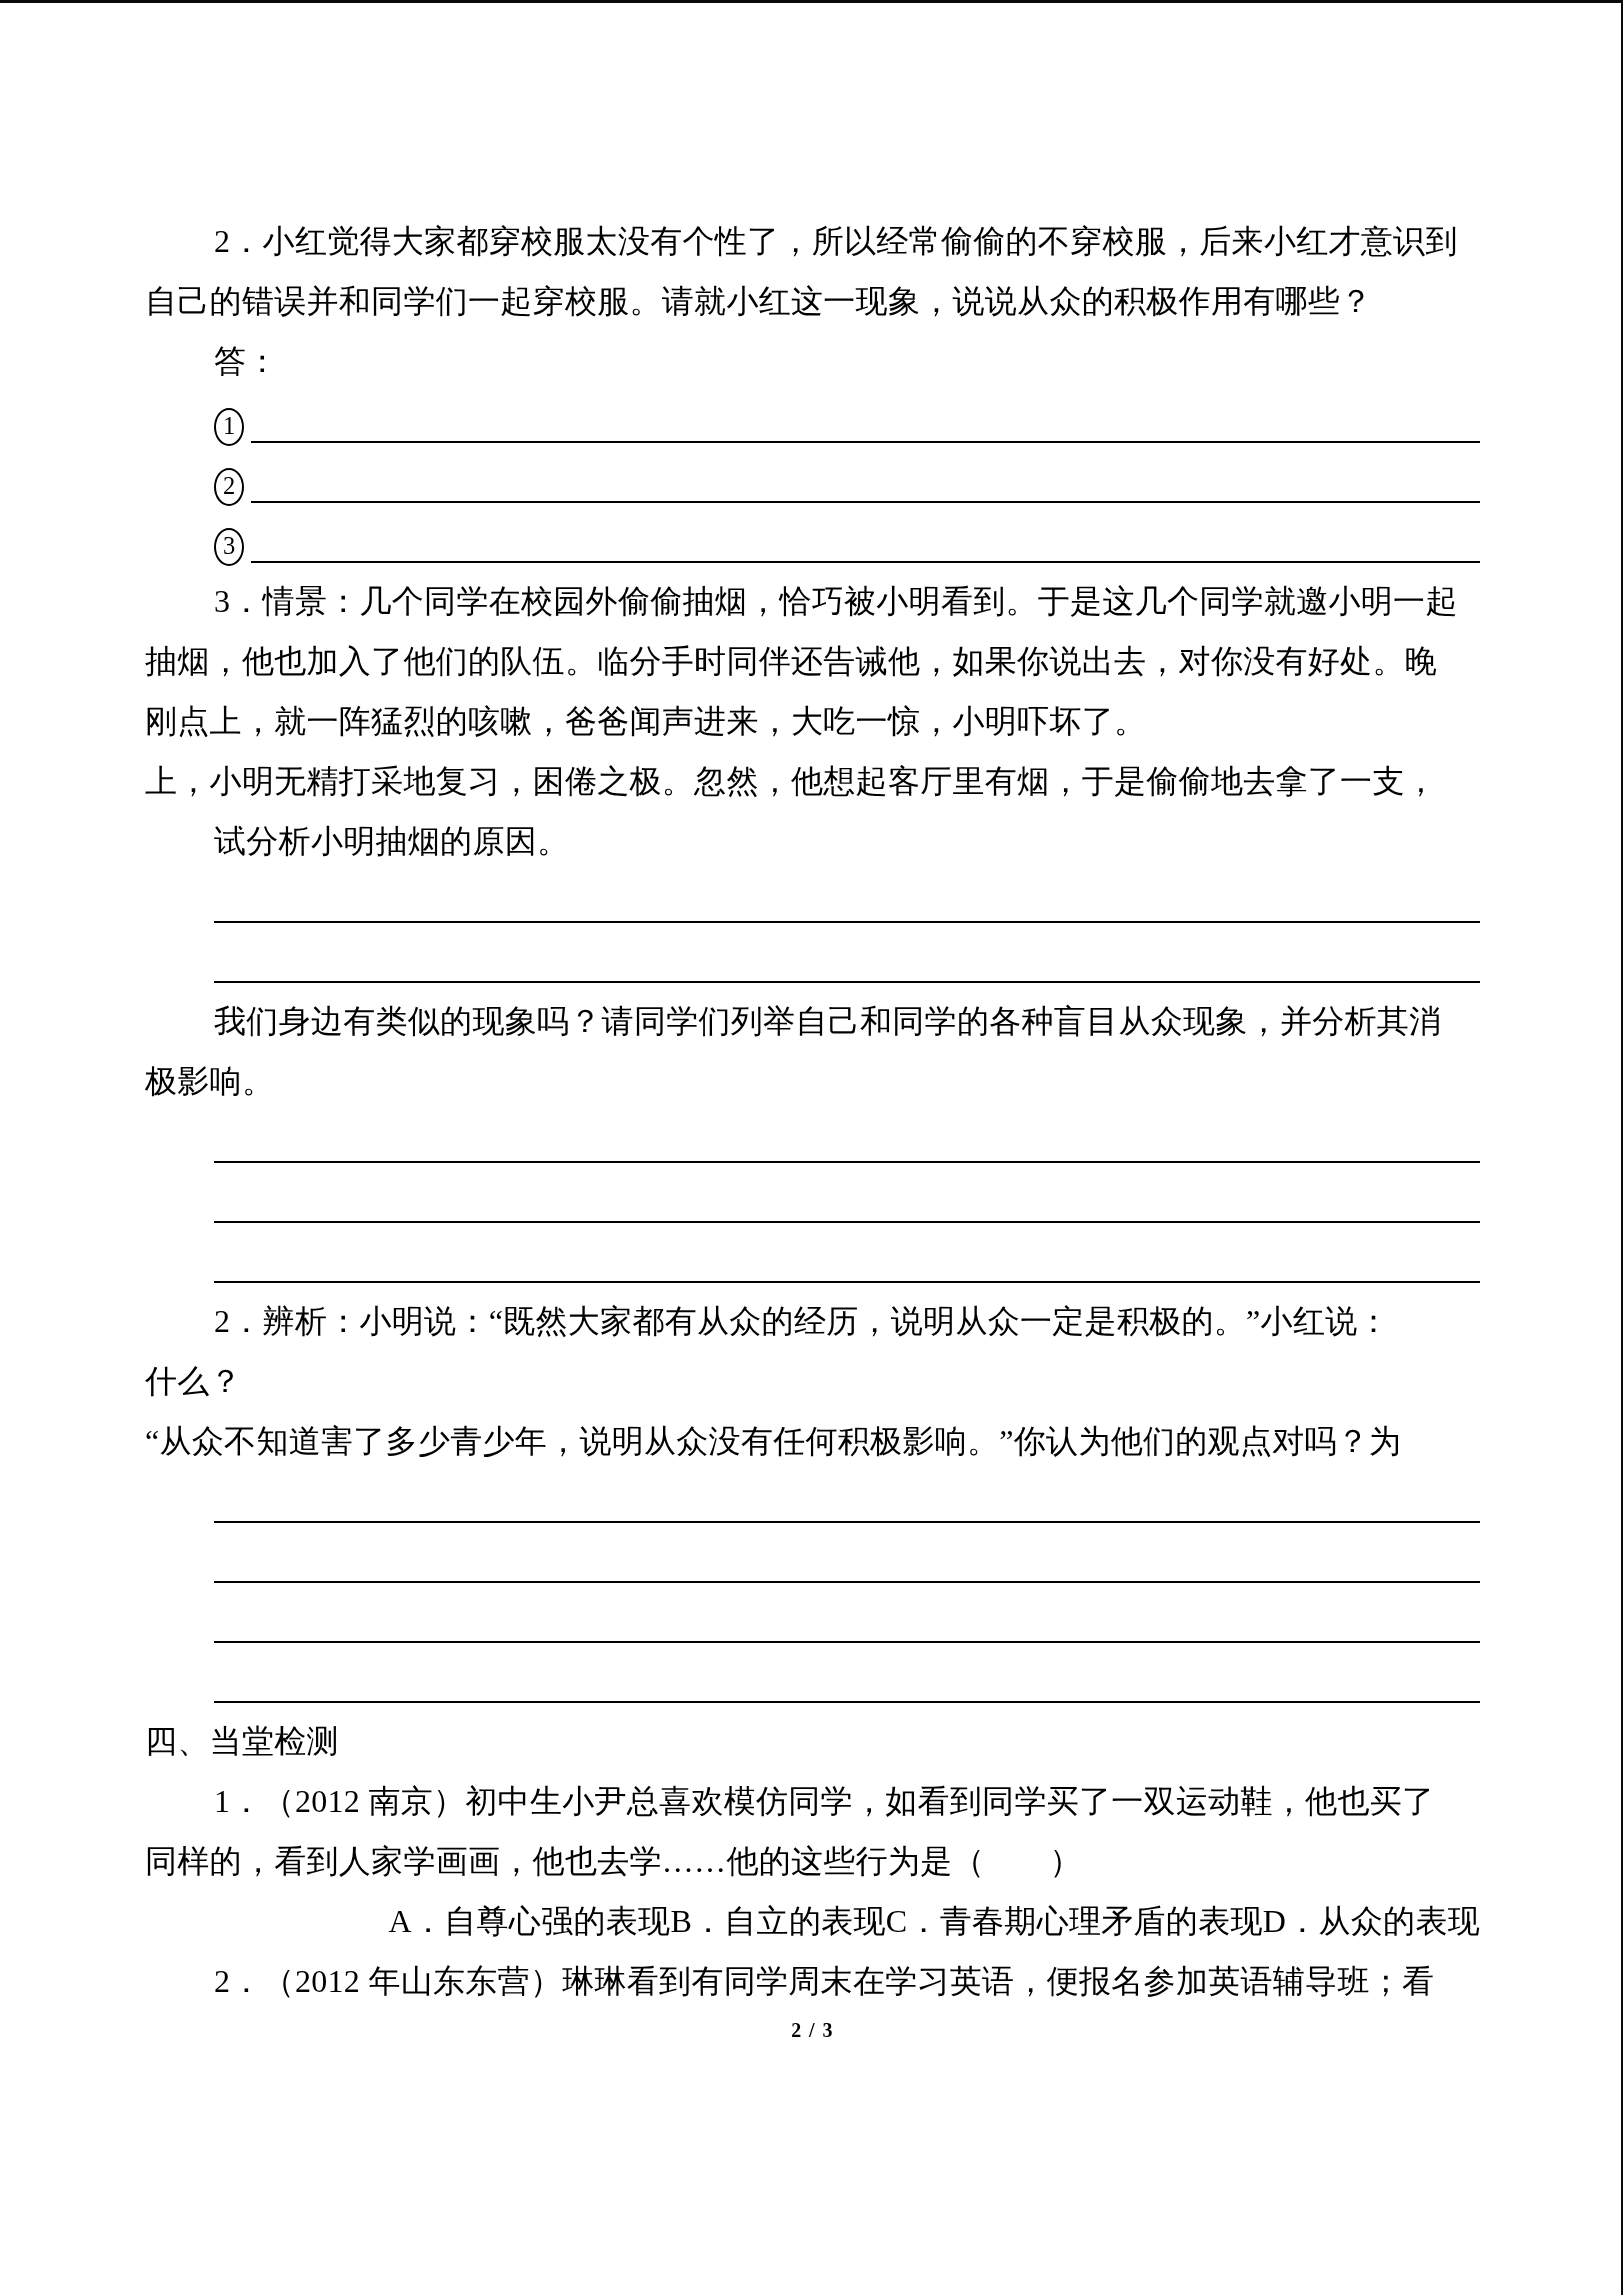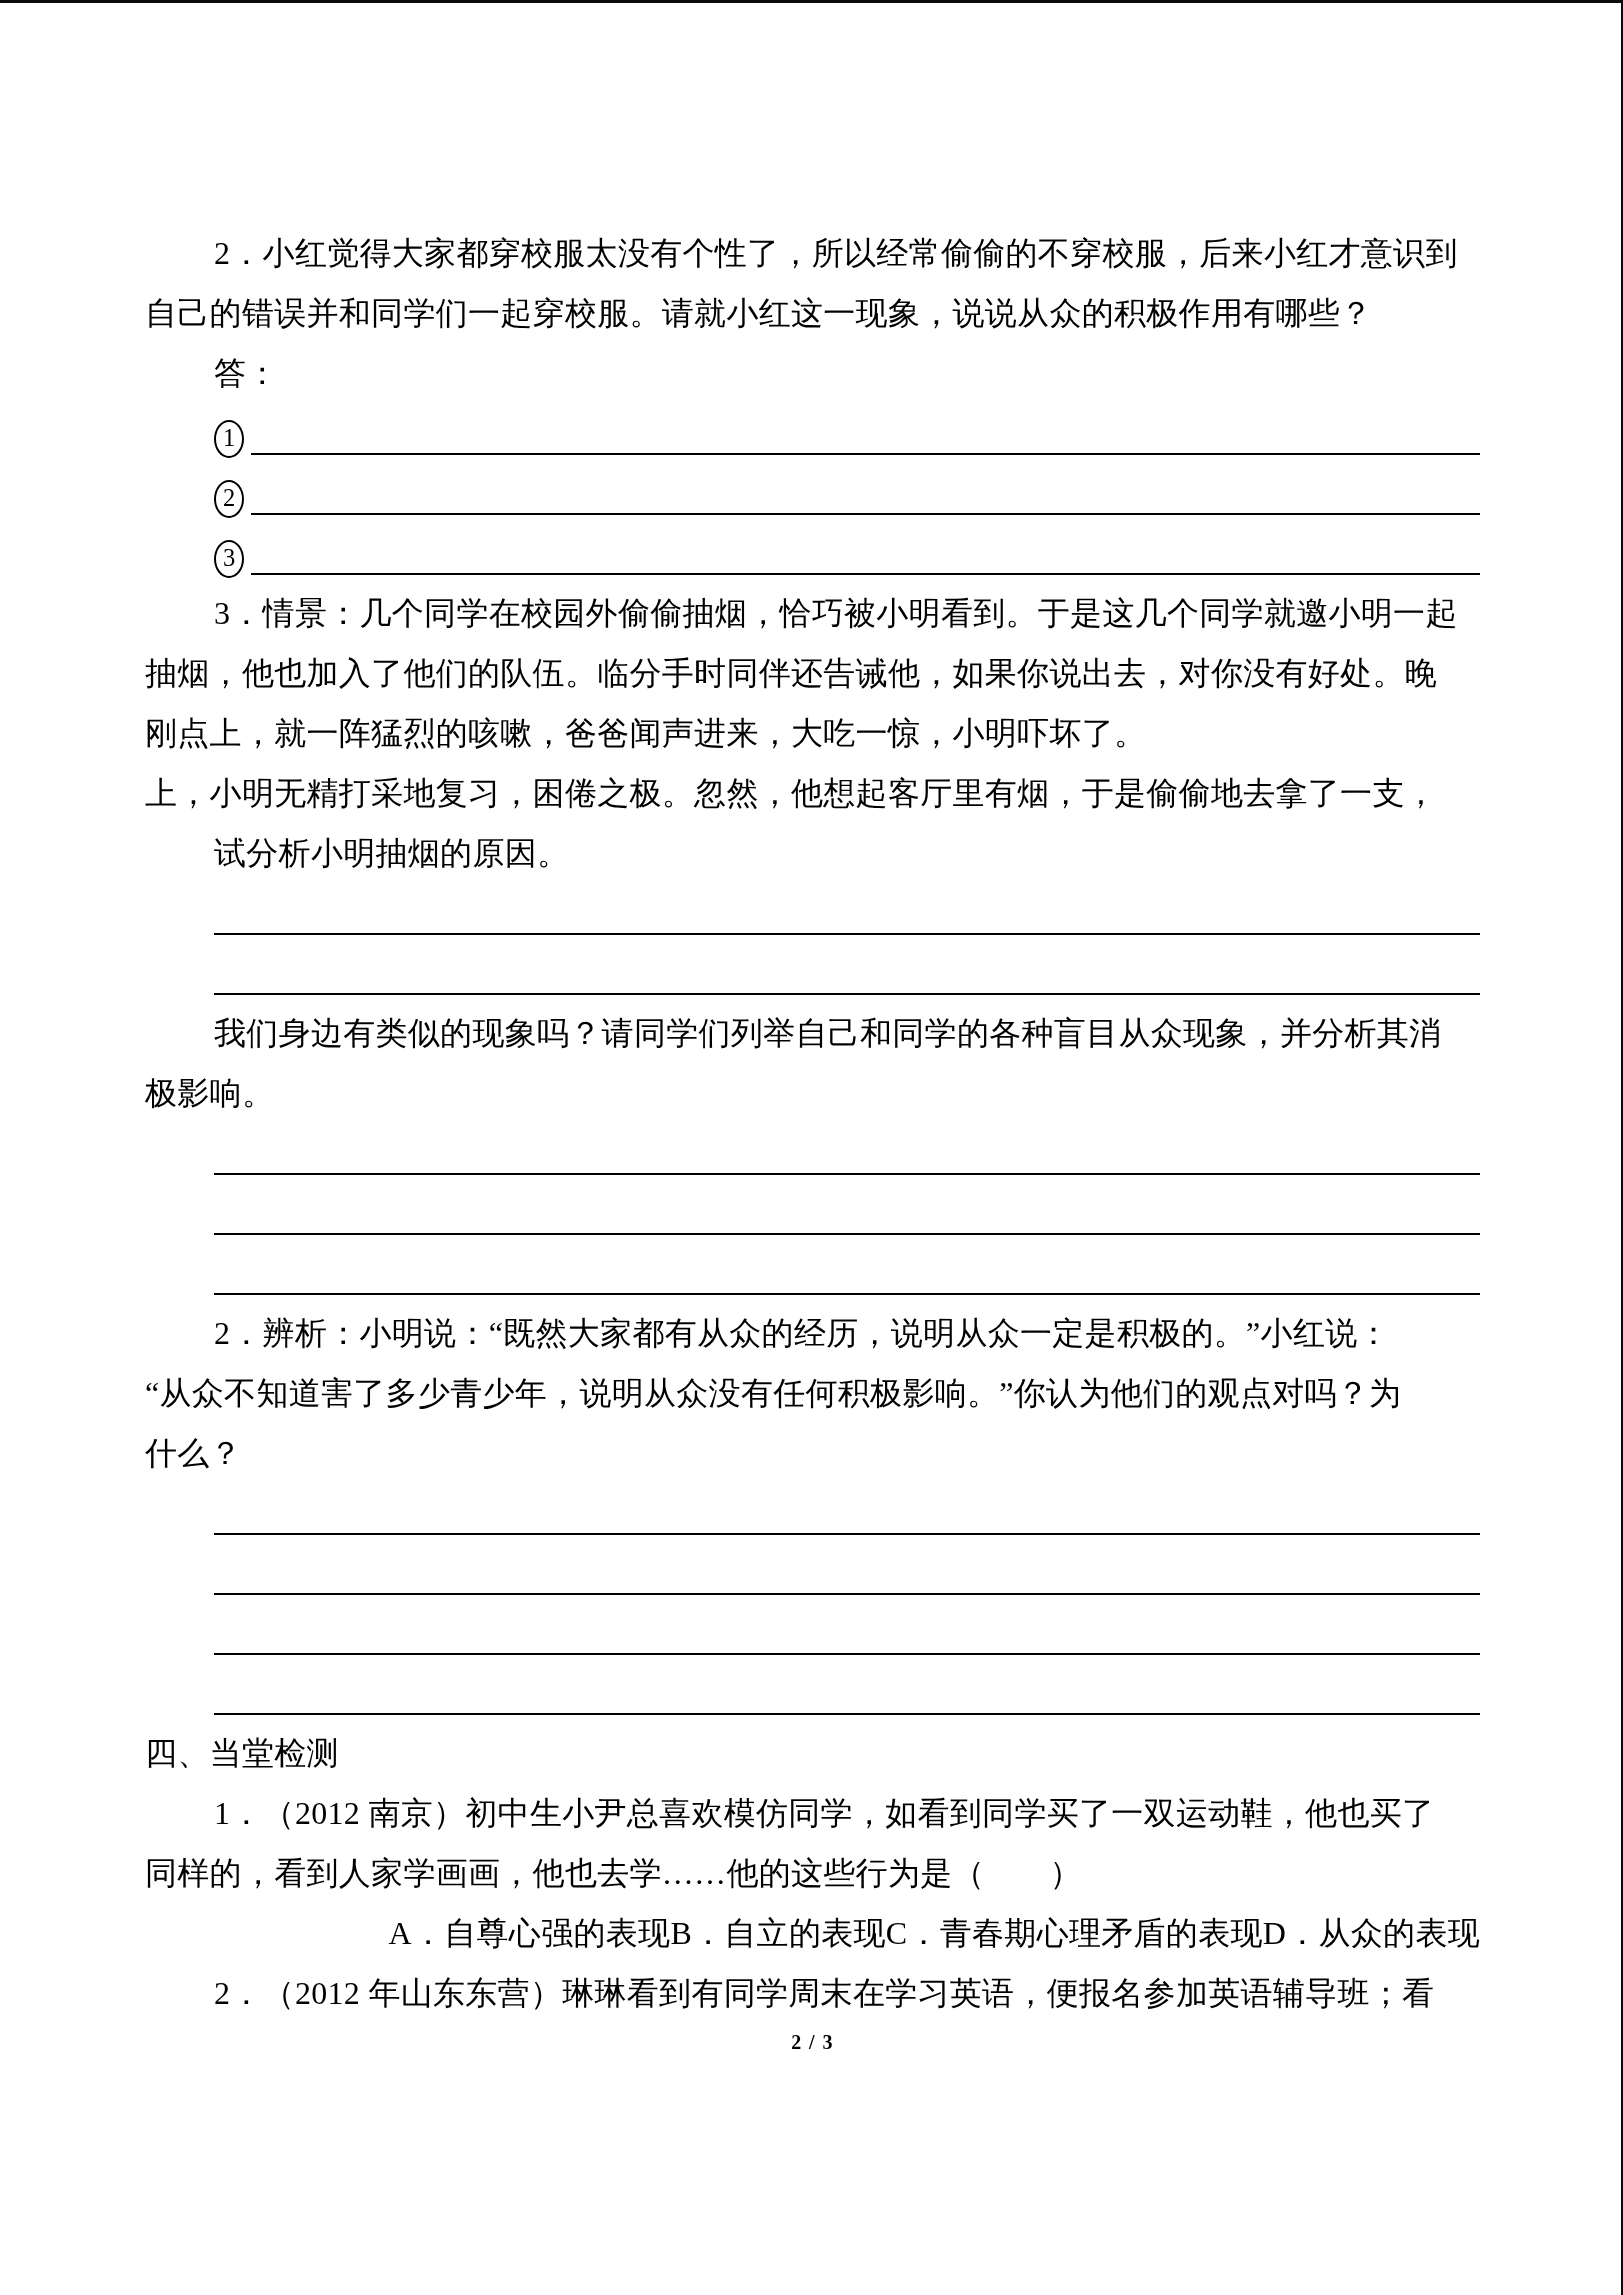--- a/index.html
+++ b/index.html
@@ -15,21 +15,21 @@
     background: #ffffff;
     border-top: 3.4px solid #0a0a0a;
     border-right: 2.7px solid #0a0a0a;
     font-family: "Liberation Serif", "DejaVu Serif", serif;
     color: #000000;
     overflow: hidden;
   }
   .content {
     position: absolute;
     left: 145px;
-    top: 220px;
+    top: 208px;
     width: 1335px;
   }
   .ln {
     height: 60px;
     line-height: 60px;
     font-size: 32px;
     letter-spacing: 0.3px;
     white-space: nowrap;
   }
   .ind { text-indent: 69px; }
@@ -115,22 +115,22 @@
       <span class="rule rule-indent"></span>
     </div>
     <div class="row">
       <span class="rule rule-indent"></span>
     </div>
     <div class="row">
       <span class="rule rule-indent"></span>
     </div>
 
     <div class="ln ind">2．辨析：小明说：“既然大家都有从众的经历，说明从众一定是积极的。”小红说：</div>
+    <div class="ln">什么？</div>
     <div class="ln">“从众不知道害了多少青少年，说明从众没有任何积极影响。”你认为他们的观点对吗？为</div>
-    <div class="ln">什么？</div>
 
     <div class="row">
       <span class="rule rule-indent"></span>
     </div>
     <div class="row">
       <span class="rule rule-indent"></span>
     </div>
     <div class="row">
       <span class="rule rule-indent"></span>
     </div>

